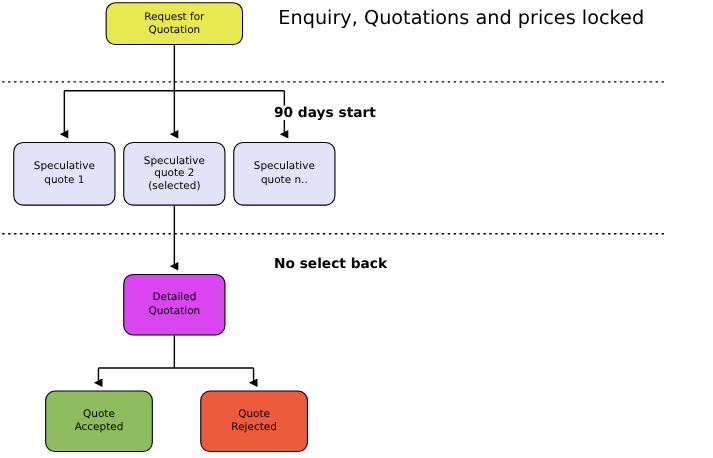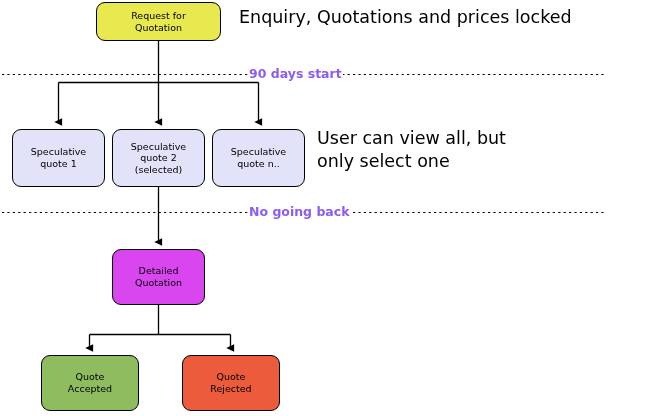--- a/index.html
+++ b/index.html
@@ -58,24 +58,25 @@
     font-family: "DejaVu Sans", sans-serif;
     color: #000000;
     line-height: 1.32;
     white-space: pre-line;
   }
   .phase-label {
     position: absolute;
     font-size: 12.5px;
     font-weight: bold;
     font-family: "DejaVu Sans", sans-serif;
-    color: #8b5cf6;
+    color: #000000;
     background: #ffffff;
     padding: 0 1px;
     line-height: 1;
+    margin-top: 28px;
   }
 </style>
 </head>
 <body>
 
 <div id="diagram-root">
 
   <svg class="svg-layer" viewBox="0 0 648 416" width="648" height="416" aria-hidden="true">
     <defs>
       <marker id="arrowhead" markerWidth="9" markerHeight="9" refX="4.2" refY="4.2" orient="auto" markerUnits="userSpaceOnUse">
@@ -133,21 +134,19 @@
 Accepted</span>
   </div>
 
   <div class="node node-reject" style="left:182px; top:355px; width:98px; height:56px;">
     <span class="node-label">Quote
 Rejected</span>
   </div>
 
   <div class="phase-label" style="left:248px; top:68px;">90 days start</div>
 
-  <div class="phase-label" style="left:248px; top:206px;">No going back</div>
+  <div class="phase-label" style="left:248px; top:206px;">No select back</div>
 
-  <div class="annotation" style="left:239px; top:6px;">Enquiry, Quotations and prices locked</div>
+  <div class="annotation" style="left:253px; top:6px;">Enquiry, Quotations and prices locked</div>
 
-  <div class="annotation" style="left:317px; top:127px;">User can view all, but
-only select one</div>
 
 
 </div>
 
 </body></html>

